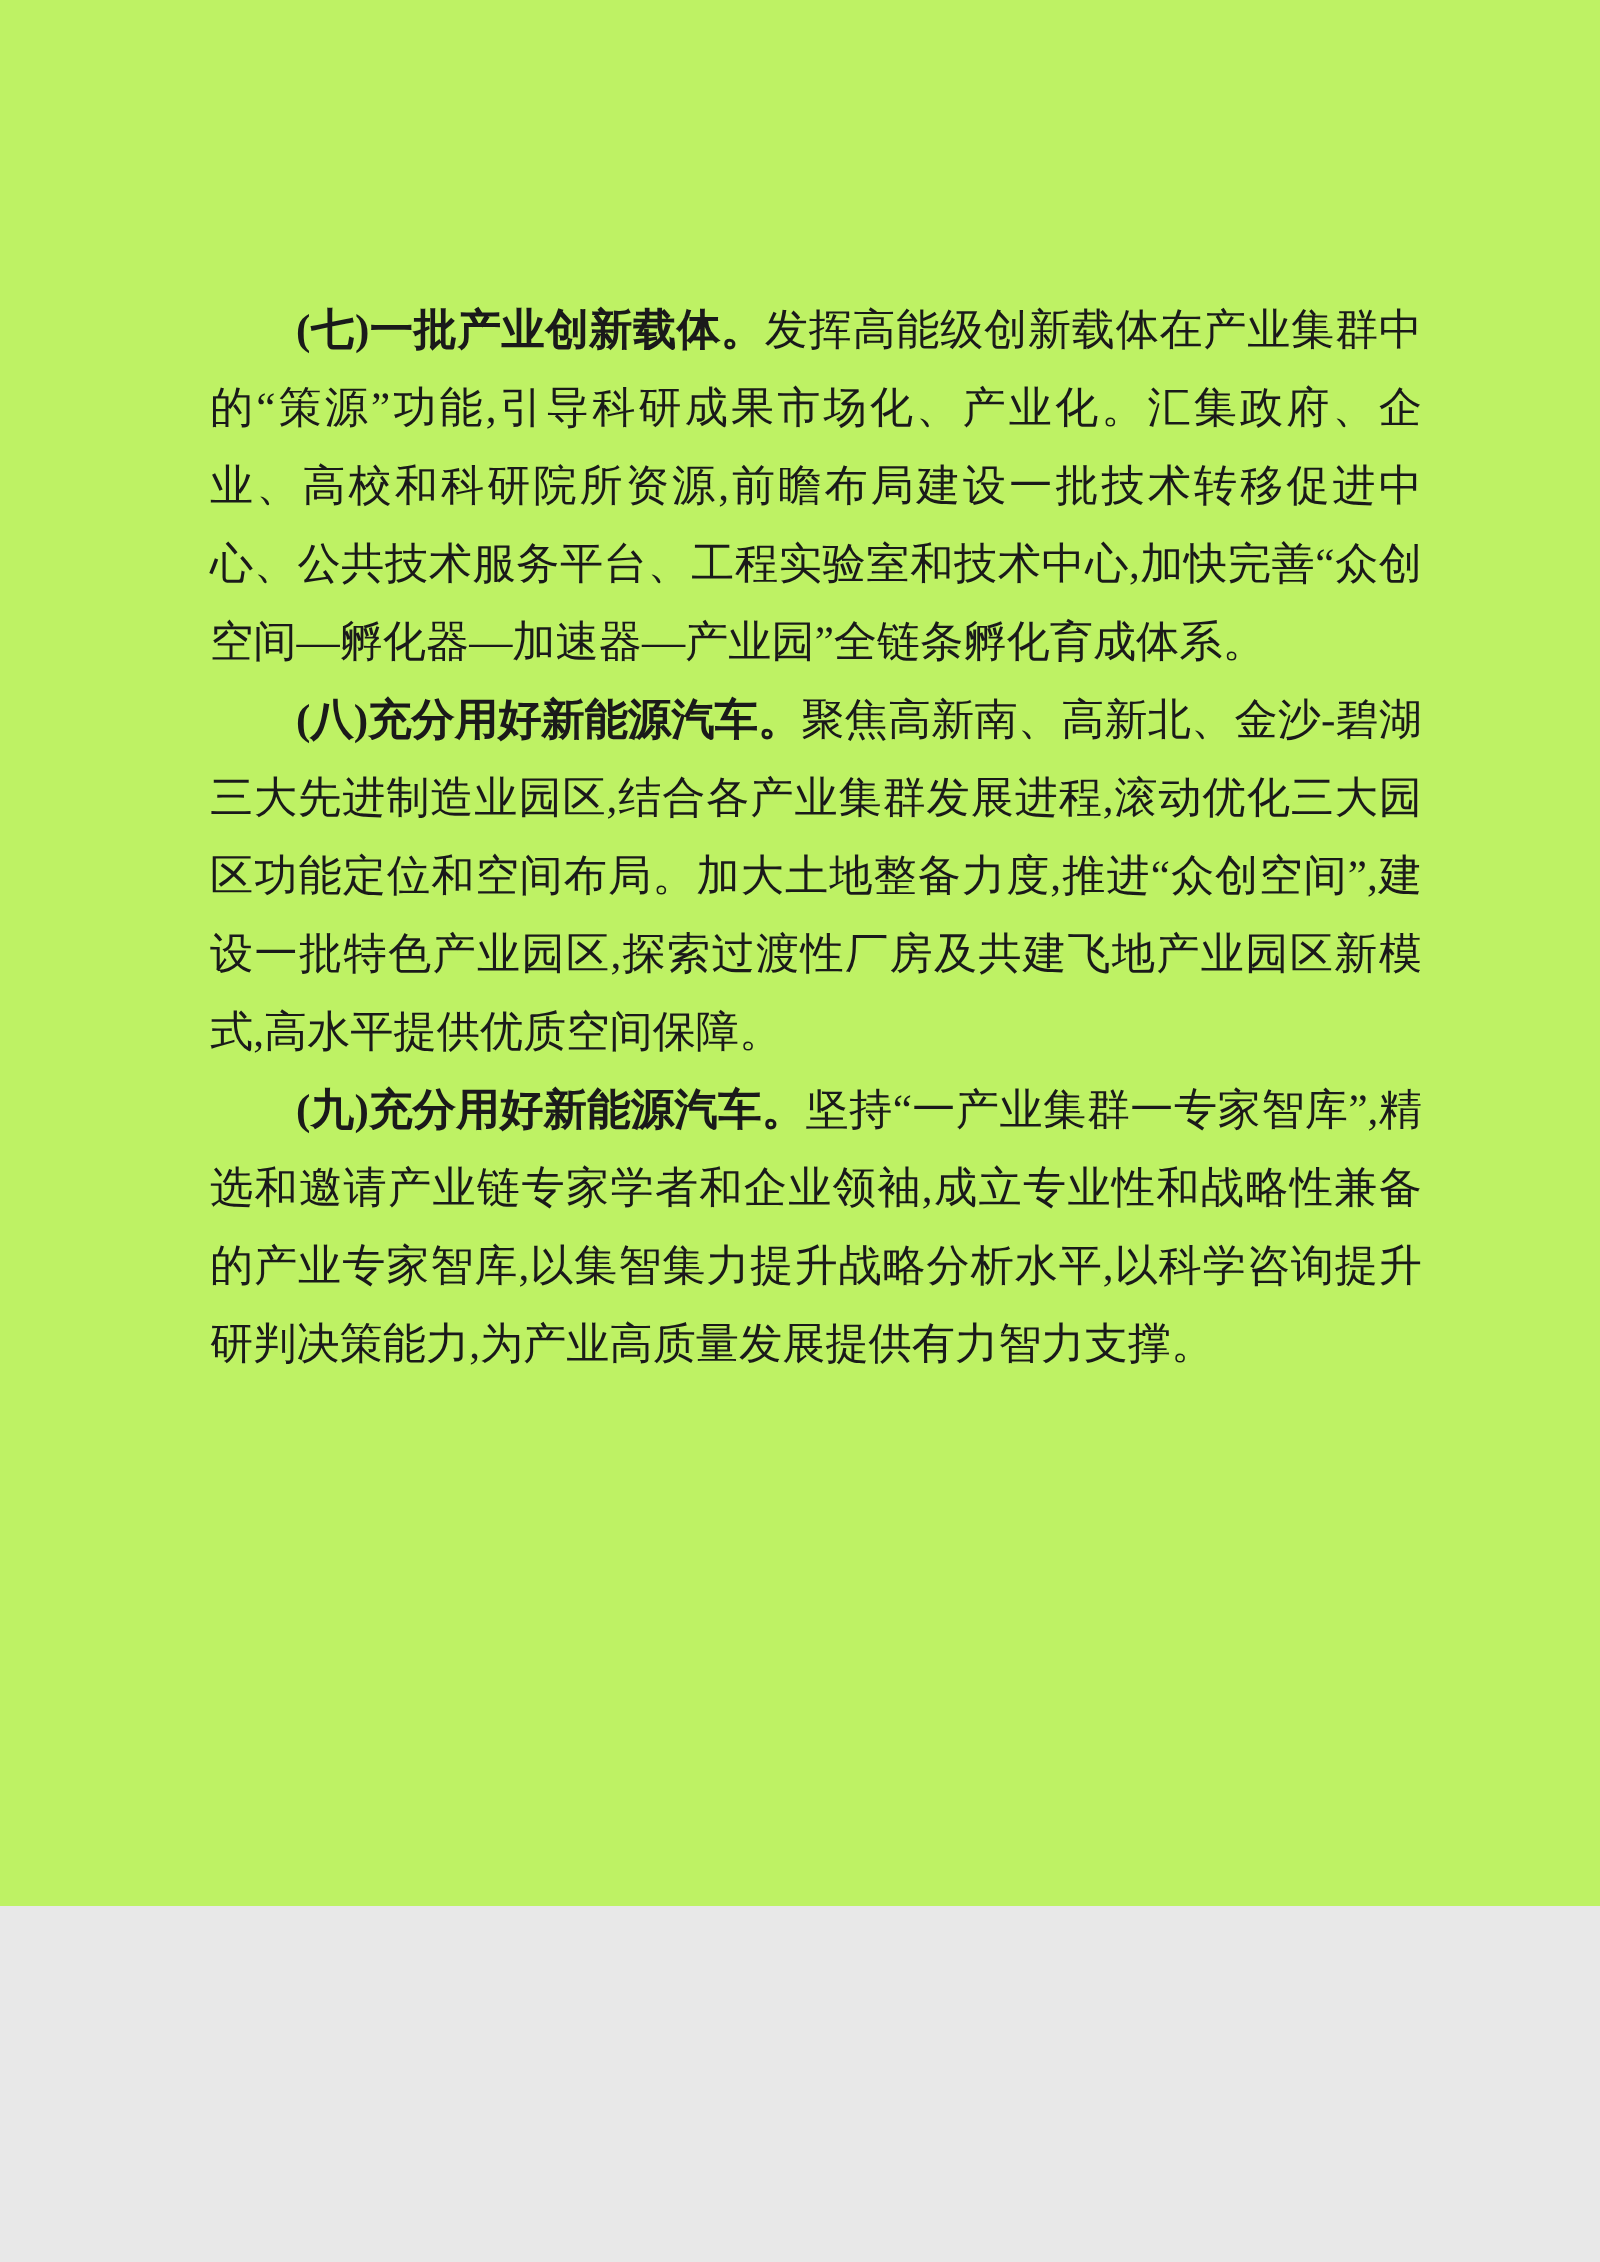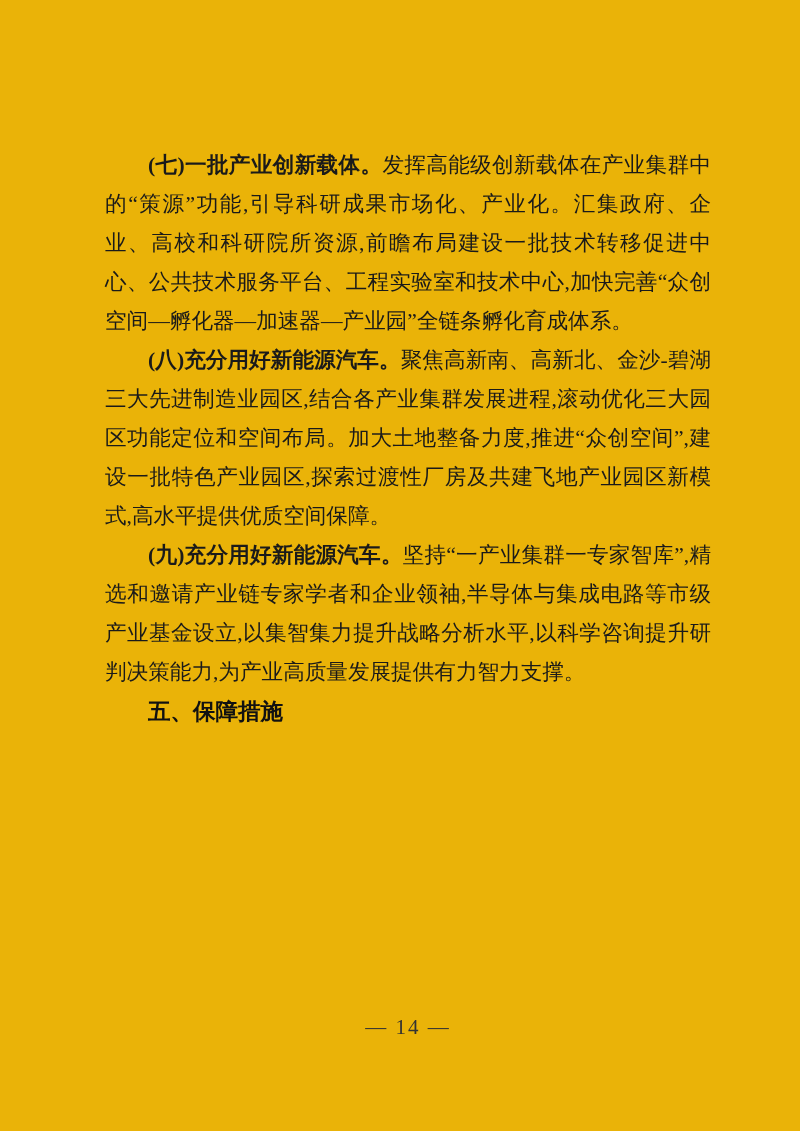--- a/index.html
+++ b/index.html
@@ -3,23 +3,23 @@
 <meta charset="utf-8">
 <style>
   html, body {
     margin: 0;
     padding: 0;
     background: #e8e8e8;
   }
   .page {
     position: relative;
     width: 800px;
-    height: 1131px;
+    height: 953px;
     margin: 0 auto;
-    background: #eab308;
+    background: #bef264;
     overflow: hidden;
     font-family: "Liberation Serif", "DejaVu Serif", serif;
     color: #1a1a1a;
   }
   .doc-body {
     position: absolute;
     left: 105px;
     top: 146px;
     width: 606px;
   }
@@ -61,23 +61,22 @@
 <body>
 
 <div class="page">
 
   <div class="doc-body">
 
     <p class="para"><span class="lead">(七)一批产业创新载体。</span><span class="ptext">发挥高能级创新载体在产业集群中的“策源”功能,引导科研成果市场化、产业化。汇集政府、企业、高校和科研院所资源,前瞻布局建设一批技术转移促进中心、公共技术服务平台、工程实验室和技术中心,加快完善“众创空间—孵化器—加速器—产业园”全链条孵化育成体系。</span></p>
 
     <p class="para"><span class="lead">(八)充分用好新能源汽车。</span><span class="ptext">聚焦高新南、高新北、金沙-碧湖三大先进制造业园区,结合各产业集群发展进程,滚动优化三大园区功能定位和空间布局。加大土地整备力度,推进“众创空间”,建设一批特色产业园区,探索过渡性厂房及共建飞地产业园区新模式,高水平提供优质空间保障。</span></p>
 
-    <p class="para"><span class="lead">(九)充分用好新能源汽车。</span><span class="ptext">坚持“一产业集群一专家智库”,精选和邀请产业链专家学者和企业领袖,半导体与集成电路等市级产业基金设立,以集智集力提升战略分析水平,以科学咨询提升研判决策能力,为产业高质量发展提供有力智力支撑。</span></p>
+    <p class="para"><span class="lead">(九)充分用好新能源汽车。</span><span class="ptext">坚持“一产业集群一专家智库”,精选和邀请产业链专家学者和企业领袖,成立专业性和战略性兼备的产业专家智库,以集智集力提升战略分析水平,以科学咨询提升研判决策能力,为产业高质量发展提供有力智力支撑。</span></p>
 
 
-    <h2 class="section-heading">五、保障措施</h2>
 
 
   </div>
 
   <div class="page-footer">— 14 —</div>
 
 </div>
 
 </body></html>

